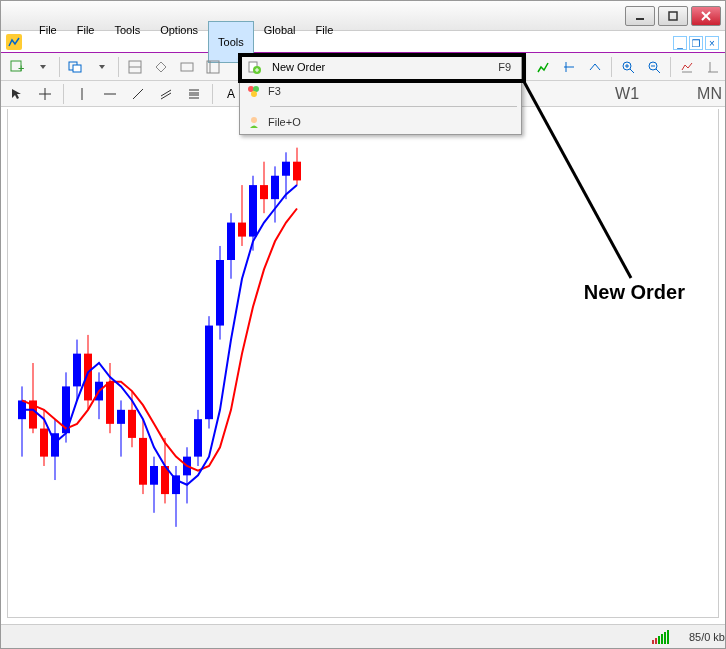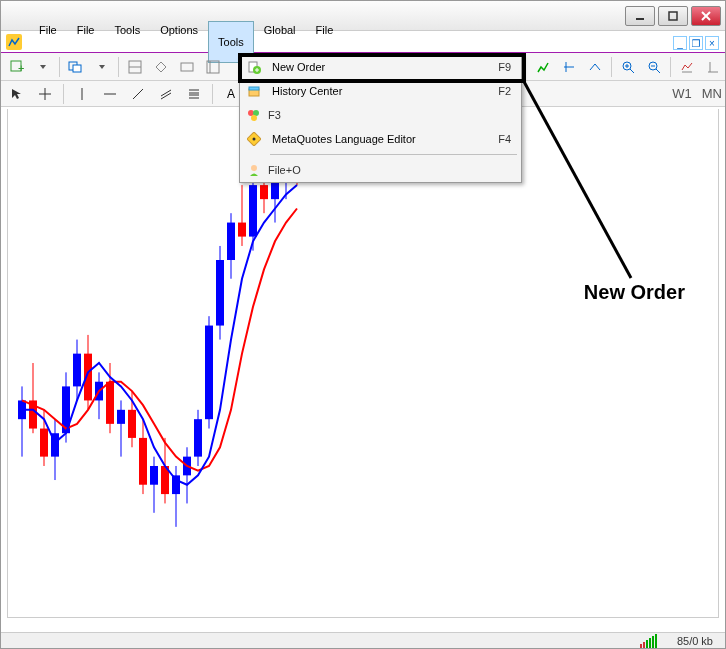--- a/index.html
+++ b/index.html
@@ -17,36 +17,36 @@
 
 .menubar { height: 22px; display: flex; align-items: center; padding-left: 4px; border-bottom: 1px solid #a21caf; }
 .appicon { width: 18px; height: 18px; margin-right: 6px; display: flex; align-items: center; justify-content: center; }
 .mitem { padding: 3px 10px; cursor: pointer; }
 .mitem.active { background: #cde6ff; border: 1px solid #7ab; padding: 14px 9px; }
 
 .toolbar { height: 28px; border-bottom: 1px solid #d0d0d0; display: flex; align-items: center; padding-left: 4px; gap: 2px; background: #f6f6f6; }
 .toolbar2 { height: 26px; border-bottom: 1px solid #d0d0d0; display: flex; align-items: center; padding-left: 4px; gap: 4px; background: #f6f6f6; }
 .tbtn { width: 24px; height: 22px; display: flex; align-items: center; justify-content: center; cursor: pointer; border: 1px solid transparent; }
 .tsep { width: 1px; height: 20px; background: #ccc; margin: 0 2px; }
-.tlbl { padding: 0 3px; color: #555; font-size: 13px; }
+.tlbl { padding: 0 3px; color: #555; font-size: 16px; margin-left: 48px; }
 
 .dropdown { position: absolute; left: 238px; top: 53px; width: 283px; background: #f4f4f4; border: 1px solid #9a9a9a; box-shadow: 2px 2px 4px rgba(0,0,0,0.3); z-index: 100; }
 .dditem { height: 24px; display: flex; align-items: center; padding-right: 10px; cursor: pointer; }
 .ddicon { width: 28px; display: flex; align-items: center; justify-content: center; }
 .ddlabel { flex: 1; padding-left: 4px; }
 .ddshort { color: #333; }
 .ddsep { height: 1px; background: #c0c0c0; margin: 3px 4px 3px 30px; }
 .highlight { position: absolute; left: 237px; top: 52px; width: 288px; height: 30px; border: 4px solid #000; z-index: 101; pointer-events: none; }
 
 .chart { position: absolute; left: 6px; top: 108px; right: 6px; bottom: 30px; background: #fff; border: 1px solid #ccc; border-top: none; }
 
 .annot { position: absolute; right: 40px; top: 280px; font-size: 20px; font-weight: bold; z-index: 50; }
 .arrowline { position: absolute; z-index: 49; pointer-events: none; }
 
-.statusbar { position: absolute; bottom: 0; left: 0; right: 0; height: 16px; border-top: 1px solid #ccc; background: #f0f0f0; display: flex; align-items: center; justify-content: flex-end; padding-right: 12px; gap: 20px; }
+.statusbar { position: absolute; bottom: 0; left: 0; right: 0; height: 24px; border-top: 1px solid #ccc; background: #f0f0f0; display: flex; align-items: center; justify-content: flex-end; gap: 20px; }
 .statustxt { color: #333; }
 .sigbars { display: flex; align-items: flex-end; gap: 1px; }
 .sigbars span { width: 2px; background: #0a0; }
 </style>
 </head>
 <body>
 
 <div class="titlebar">
   <div class="winbtn min">
       <svg viewBox="0 0 10 10">
@@ -303,46 +303,26 @@
           <line x1="8" y1="10" x2="12" y2="10" stroke="#fff"></line>
           <line x1="10" y1="8" x2="10" y2="12" stroke="#fff"></line>
         </svg>
       </div>
       <div class="ddlabel">New Order</div>
       <div class="ddshort">F9</div>
     </div>
     <div class="dditem">
       <div class="ddicon">
         <svg width="14" height="14">
-          <rect x="2" y="5" width="10" height="7" fill="#fc6" stroke="#c93"></rect>
-          <rect x="2" y="3" width="10" height="3" fill="#6cf" stroke="#39c"></rect>
-        </svg>
-      </div>
-      <div class="ddlabel">History Center</div>
-      <div class="ddshort">F2</div>
-    </div>
-    <div class="dditem">
-      <div class="ddicon">
-        <svg width="14" height="14">
           <circle cx="4" cy="5" r="3" fill="#f55"></circle>
           <circle cx="9" cy="5" r="3" fill="#5c5"></circle>
           <circle cx="7" cy="10" r="3" fill="#fc3"></circle>
         </svg>
       </div>
       <div class="ddshort">F3</div>
-    </div>
-    <div class="dditem">
-      <div class="ddicon">
-        <svg width="14" height="14">
-          <rect x="2" y="2" width="10" height="10" fill="#fc3" stroke="#c93" transform="rotate(45 7 7)"></rect>
-          <circle cx="7" cy="7" r="1.5" fill="#333"></circle>
-        </svg>
-      </div>
-      <div class="ddlabel">MetaQuotes Language Editor</div>
-      <div class="ddshort">F4</div>
     </div>
     <div class="ddsep"></div>
     <div class="dditem">
       <div class="ddicon">
         <svg width="14" height="14">
           <circle cx="7" cy="5" r="3" fill="#fc9"></circle>
           <path d="M3 13 Q7 8 11 13" fill="#6c3"></path>
         </svg>
       </div>
       <div class="ddshort">File+O</div>

